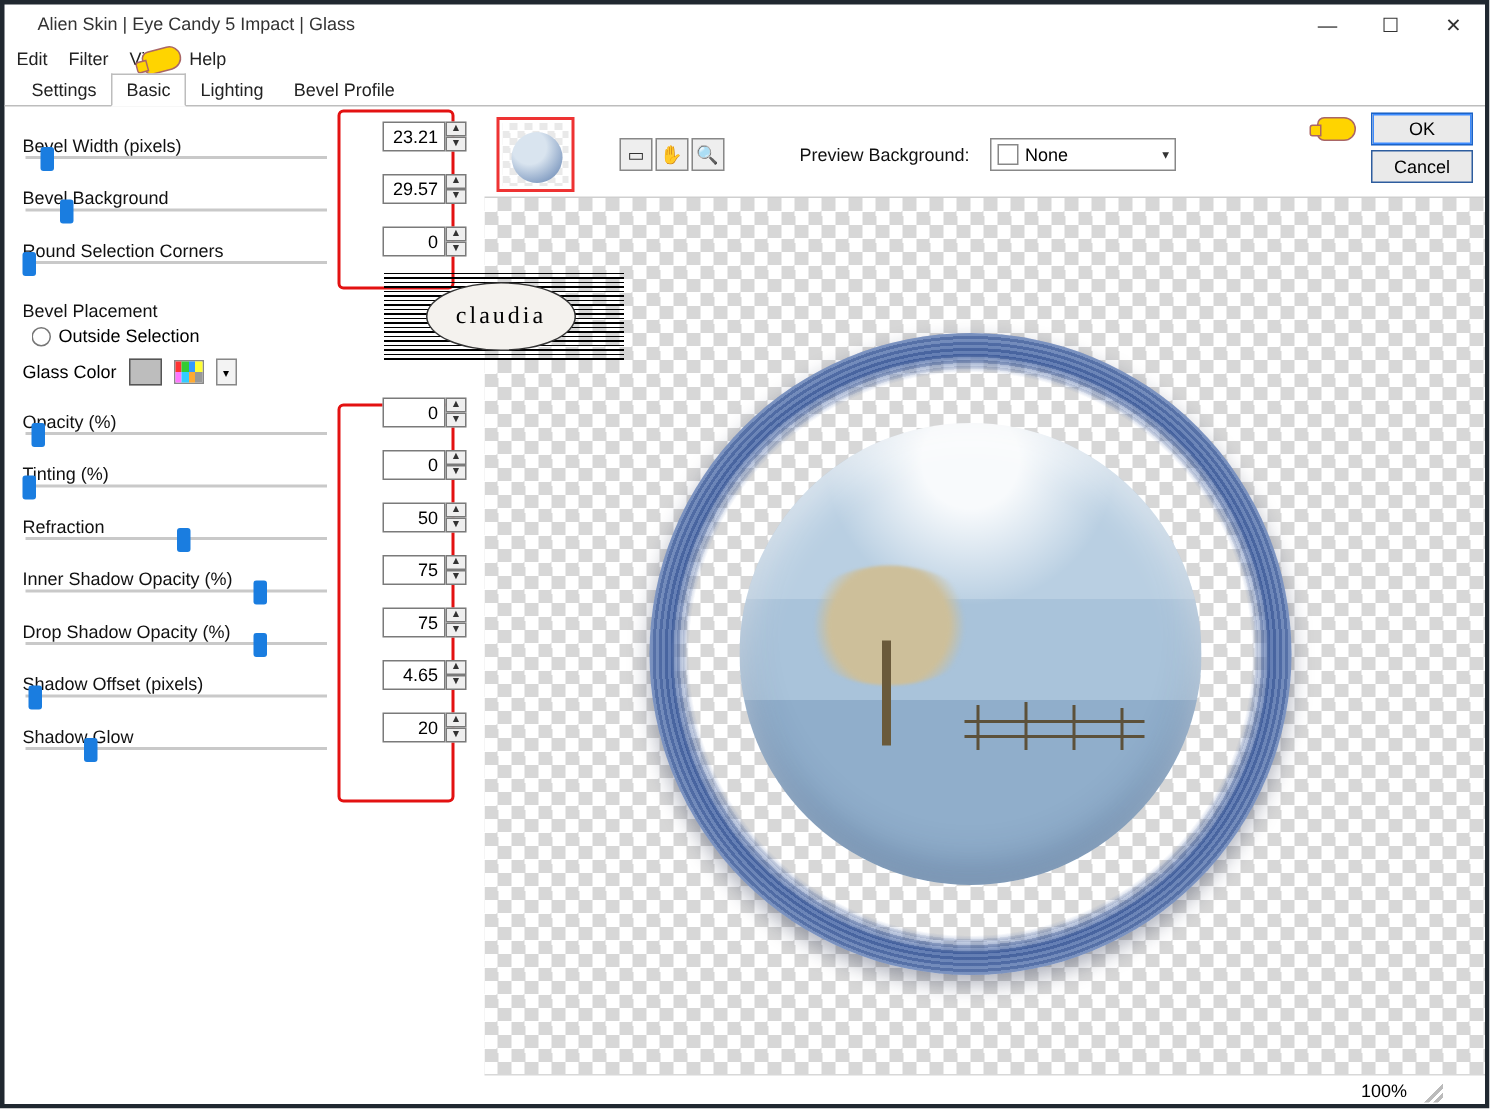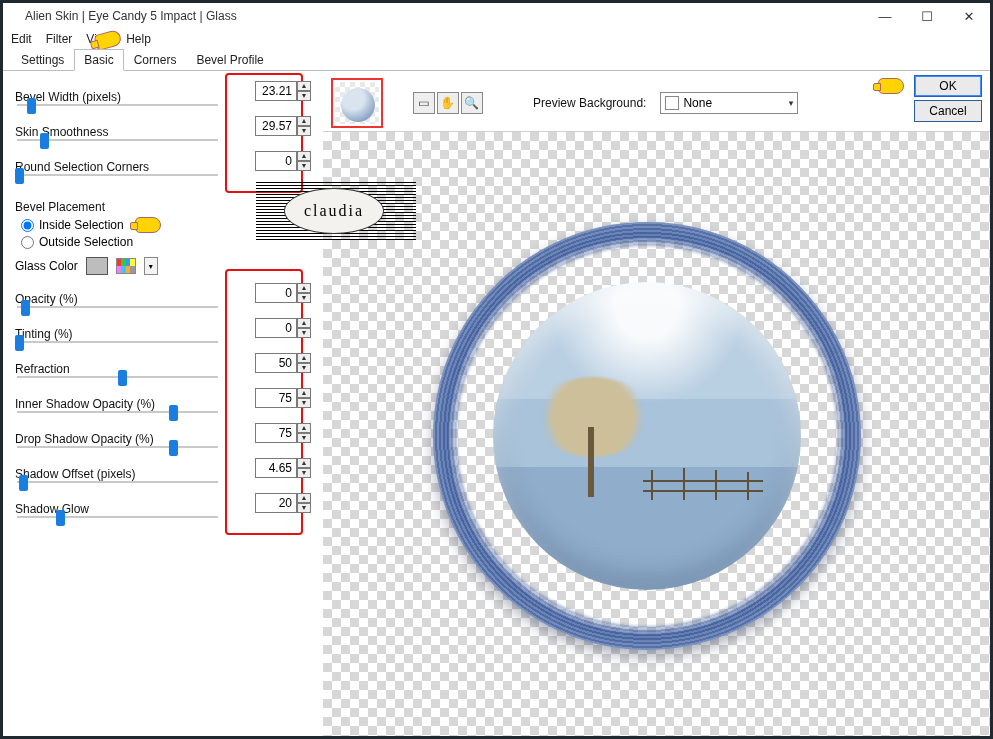--- a/index.html
+++ b/index.html
@@ -38,21 +38,21 @@
   .right { flex: 1; display: flex; flex-direction: column; min-width: 0; }
   .right-top { height: 58px; display: flex; align-items: center; padding: 6px 8px 0 8px; gap: 10px; position: relative; }
   .thumb { width: 52px; height: 50px; border: 2px solid #e33; position: relative; }
   .thumb .chk { position:absolute; inset:2px; background:
      repeating-conic-gradient(#e9e9e9 0 25%, #fff 0 50%) 0 0/10px 10px; }
   .thumb .ball { position:absolute; left:8px; top:8px; width:34px; height:34px; border-radius:50%; background:
      radial-gradient(circle at 35% 30%, #d9e4ef 0 35%, #8aa3c6 75%, #5f7ea3 100%); }
   .tool-icons { display:flex; gap:2px; margin-left:20px; }
   .tico { width:22px;height:22px;border:1px solid #888;background:#eee;display:flex;align-items:center;justify-content:center;font-size:12px;color:#333;}
   .pvbg-label { font-size: 12px; color:#111; margin-left: 40px; }
-  .pvbg-sel { margin-left:4px; width:138px; height:22px; border:1px solid #888; display:flex; align-items:center; gap:4px; padding:0 4px; font-size:12px; background:#fff; }
+  .pvbg-sel { margin-left:4px; width:124px; height:22px; border:1px solid #888; display:flex; align-items:center; gap:4px; padding:0 4px; font-size:12px; background:#fff; }
   .pvbg-sw { width:14px;height:14px;border:1px solid #888;background:#fff;}
   .pvbg-arrow { margin-left:auto; font-size:9px; color:#333; }
   .btns { position:absolute; right:8px; top:4px; display:flex; flex-direction:column; gap:3px; }
   .win-btn { width:68px;height:22px;font-size:12px;border:1px solid #2e5d9e;background:#eaeaea;display:flex;align-items:center;justify-content:center; }
   .win-btn.ok { border:1px solid #1b63c8; box-shadow: inset 0 0 0 1px #3e8cff; }
   .preview { flex:1; margin:2px 0 0 0; position:relative; border-top:1px solid #cfcfcf; background:
      repeating-conic-gradient(#d7d7d7 0 25%, #fff 0 50%) 0 0/18px 18px; overflow:hidden; }
   .plate { position:absolute; left:110px; top:90px; width:428px; height:428px; }
   .plate .rim { position:absolute; inset:0; border-radius:50%;
      background: radial-gradient(circle at 50% 50%, rgba(255,255,255,0) 0 62%, #4867a6 66%, #6d87b9 72%, #9eb0d1 82%, #55709f 94%, #3a547f 100%);
@@ -101,21 +101,21 @@
     <span>Edit</span>
     <span>Filter</span>
     <span>View</span>
     <span>Help</span>
     <div class="hand hand-abs" style="left:92px; top:3px; transform:rotate(-15deg);"></div>
   </div>
 
   <div class="tabs">
     <div class="tab">Settings</div>
     <div class="tab active">Basic</div>
-    <div class="tab">Corners</div>
+    <div class="tab">Lighting</div>
     <div class="tab">Bevel Profile</div>
   </div>
 
   <div class="body">
 
     <div class="left">
 
       <div class="redbox" style="left:222px; top:2px; width:78px; height:120px;"></div>
       <div class="redbox" style="left:222px; top:198px; width:78px; height:266px;"></div>
 
@@ -128,21 +128,21 @@
         <div class="spin">
             <input value="23.21" style="">
             <div class="updn">
               <div>▲</div>
               <div>▼</div>
             </div>
           </div>
       </div>
 
       <div class="param-row">
-        <span class="plabel">Skin Smoothness</span>
+        <span class="plabel">Bevel Background</span>
         <div class="slider-wrap">
             <div class="slider-track"></div>
             <div class="slider-thumb" style="left:12%"></div>
           </div>
         <div class="spin">
             <input value="29.57" style="">
             <div class="updn">
               <div>▲</div>
               <div>▼</div>
             </div>
@@ -158,25 +158,20 @@
         <div class="spin">
             <input value="0" style="">
             <div class="updn">
               <div>▲</div>
               <div>▼</div>
             </div>
           </div>
       </div>
 
       <div class="section-label">Bevel Placement</div>
-      <div class="radio-row">
-        <input type="radio" checked="" style="">
-        <span>Inside Selection</span>
-        <div class="hand" style="margin-left:6px;"></div>
-      </div>
       <div class="radio-row">
         <input type="radio" style="">
         <span>Outside Selection</span>
       </div>
 
       <div class="color-row">
         <span>Glass Color</span>
         <div class="swatch"></div>
         <div class="palette">
             <div></div>
@@ -331,20 +326,24 @@
               <div style="left:0;top:26px;width:120px;height:2px"></div>
               <div style="left:8px;top:6px;width:2px;height:30px"></div>
               <div style="left:40px;top:4px;width:2px;height:32px"></div>
               <div style="left:72px;top:6px;width:2px;height:30px"></div>
               <div style="left:104px;top:8px;width:2px;height:28px"></div>
             </div>
           </div>
         </div>
       </div>
 
+      <div class="status">
+        <span>100%</span>
+        <div class="grip"></div>
+      </div>
     </div>
   </div>
 
   <div class="claudia">
     <div class="stripes"></div>
     <div class="oval">claudia</div>
   </div>
 
 </div>
 

